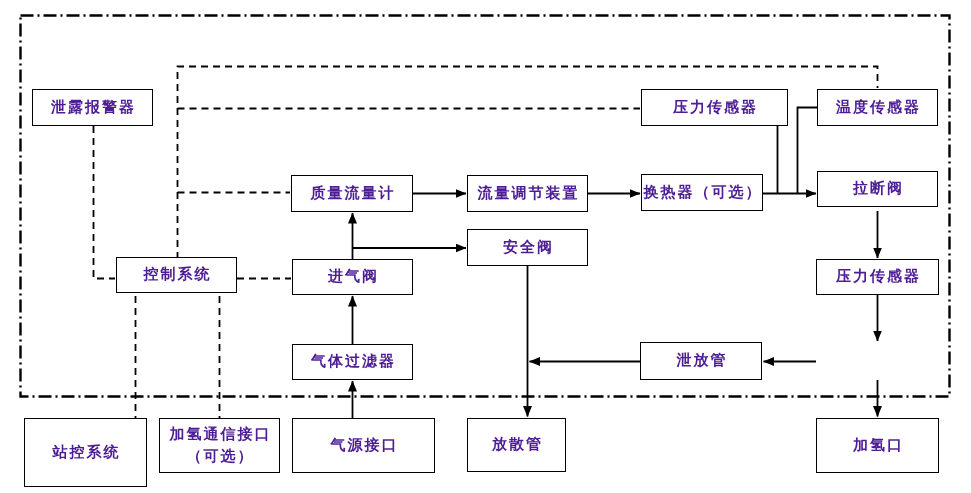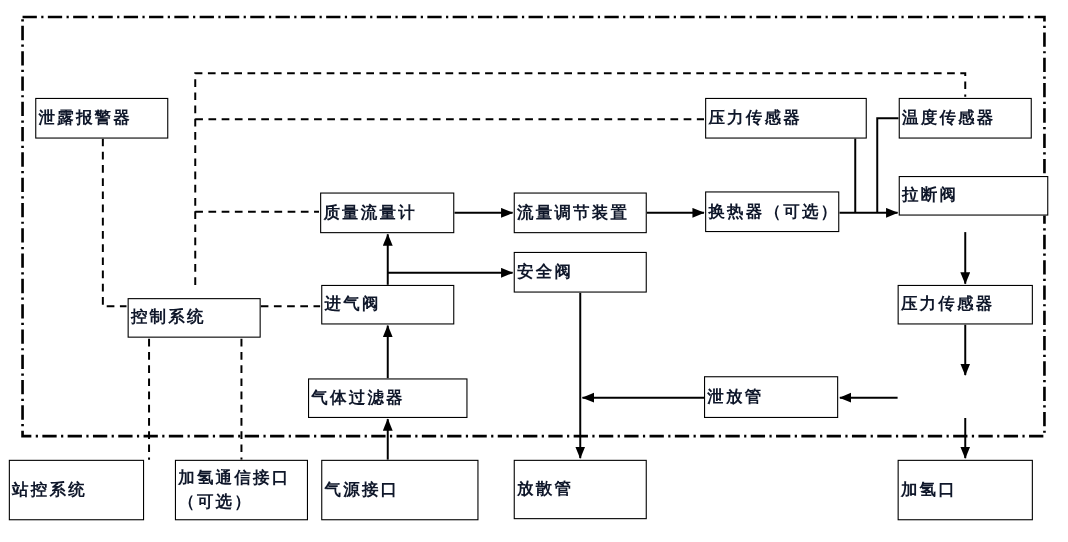--- a/index.html
+++ b/index.html
@@ -17,27 +17,27 @@
     width: 971px; height: 493px;
     z-index: 1;
   }
   .node {
     position: absolute;
     box-sizing: border-box;
     background: #ffffff;
     border: 1.5px solid #000000;
     display: flex;
     flex-direction: column;
-    align-items: flex-start;
+    align-items: center;
     justify-content: center;
     font-size: 15px;
     font-weight: bold;
     letter-spacing: 2px;
     text-indent: 2px;
-    color: #0f172a;
+    color: #4c1d95;
     z-index: 2;
     line-height: 1.45;
     text-align: center;
     white-space: nowrap;
   }
 </style>
 </head>
 <body>
 
 <div class="stage">
@@ -97,63 +97,63 @@
   </div>
 
   <div class="node" style="left:467px;top:175px;width:121px;height:37px">
     <span>流量调节装置</span>
   </div>
 
   <div class="node" style="left:641px;top:174px;width:122px;height:37px">
     <span>换热器（可选）</span>
   </div>
 
-  <div class="node" style="left:817px;top:160px;width:136px;height:36px">
+  <div class="node" style="left:817px;top:171px;width:121px;height:36px">
     <span>拉断阀</span>
   </div>
 
   <div class="node" style="left:467px;top:229px;width:121px;height:37px">
     <span>安全阀</span>
   </div>
 
-  <div class="node" style="left:116px;top:271px;width:121px;height:36px">
+  <div class="node" style="left:116px;top:257px;width:121px;height:36px">
     <span>控制系统</span>
   </div>
 
   <div class="node" style="left:292px;top:259px;width:121px;height:36px">
     <span>进气阀</span>
   </div>
 
   <div class="node" style="left:816px;top:259px;width:123px;height:36px">
     <span>压力传感器</span>
   </div>
 
-  <div class="node" style="left:280px;top:344px;width:145px;height:36px">
+  <div class="node" style="left:292px;top:344px;width:121px;height:36px">
     <span>气体过滤器</span>
   </div>
 
   <div class="node" style="left:640px;top:342px;width:122px;height:38px">
     <span>泄放管</span>
   </div>
 
 
-  <div class="node" style="left:8px;top:418px;width:123px;height:55px">
+  <div class="node" style="left:24px;top:418px;width:123px;height:69px">
     <span>站控系统</span>
   </div>
 
   <div class="node" style="left:159px;top:418px;width:121px;height:55px">
     <span>加氢通信接口</span>
     <span>（可选）</span>
   </div>
 
   <div class="node" style="left:292px;top:418px;width:143px;height:55px">
     <span>气源接口</span>
   </div>
 
-  <div class="node" style="left:467px;top:418px;width:121px;height:54px">
+  <div class="node" style="left:467px;top:418px;width:99px;height:54px">
     <span>放散管</span>
   </div>
 
   <div class="node" style="left:816px;top:418px;width:123px;height:55px">
     <span>加氢口</span>
   </div>
 
 </div>
 
 </body></html>

